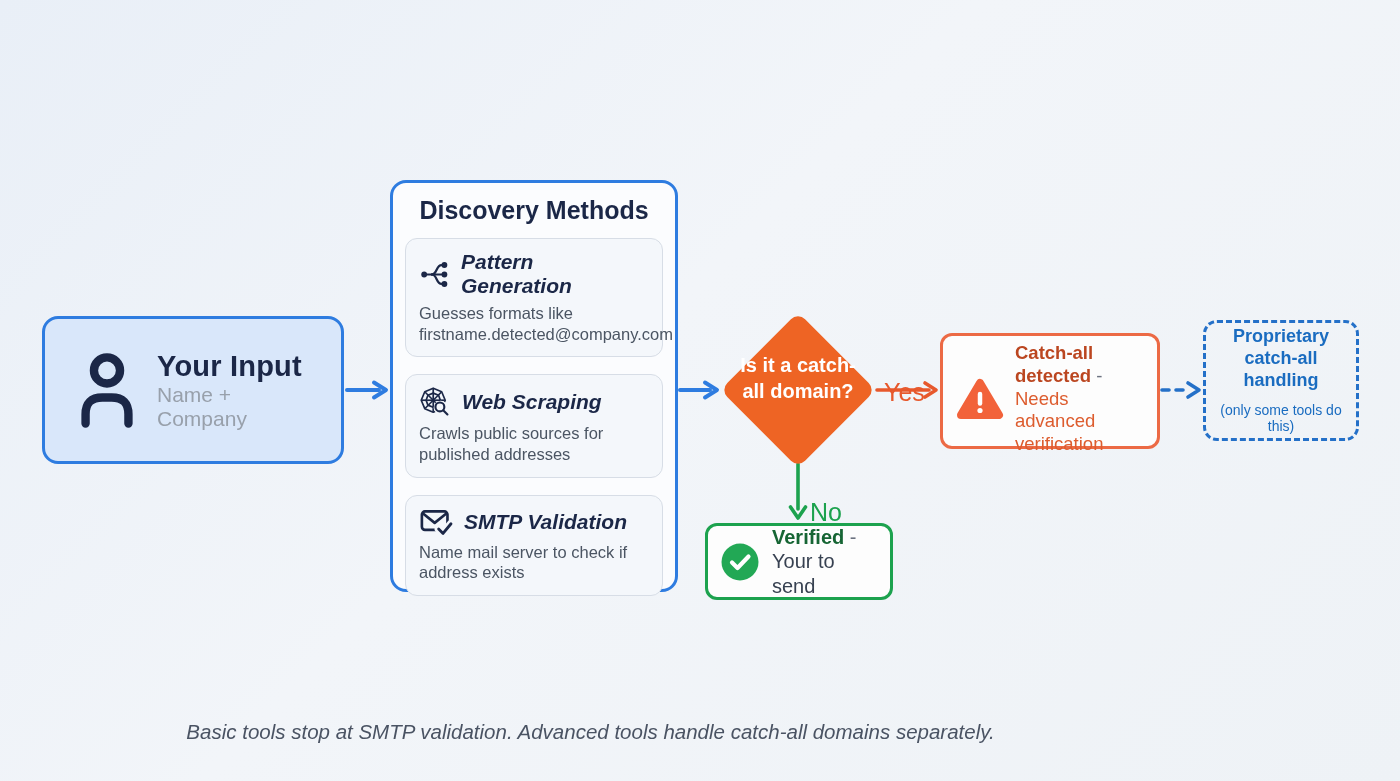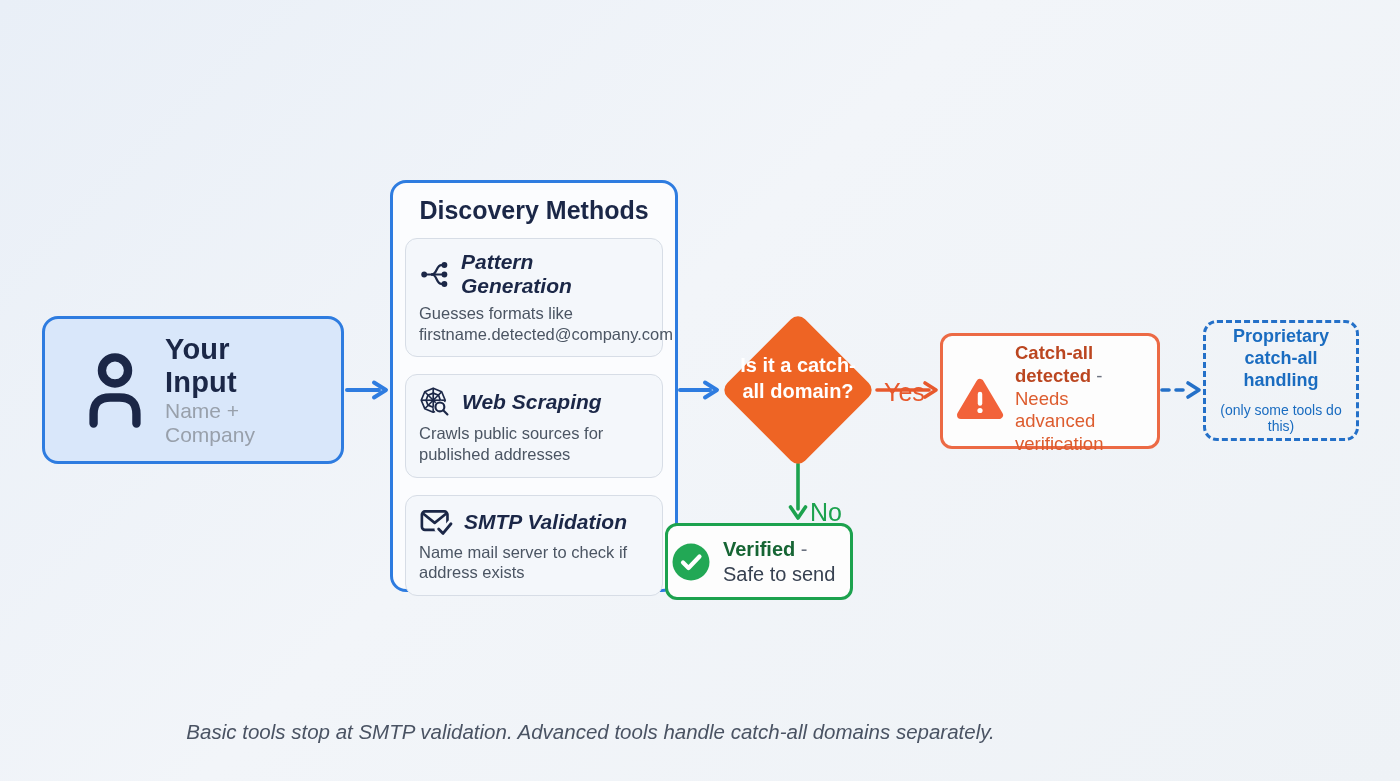--- a/index.html
+++ b/index.html
@@ -23,21 +23,21 @@
   }
   .node { position: absolute; z-index: 2; }
 
   
   .input-box {
     left: 42px; top: 316px; width: 302px; height: 148px;
     background: #d9e7fa;
     border: 3px solid #2e7ce0;
     border-radius: 16px;
     display: flex; align-items: center;
-    padding: 0 40px; gap: 20px;
+    padding: 0 32px; gap: 20px;
   }
   .input-title { font-size: 29px; font-weight: bold; color: #1b2747; letter-spacing: 0.2px; }
   .input-subtitle { font-size: 21px; color: #98a0ab; }
 
   
   .panel {
     left: 390px; top: 180px; width: 288px; height: 412px;
     background: #fbfcfe;
     border: 3px solid #2e7ce0;
     border-radius: 16px;
@@ -98,26 +98,26 @@
     border-radius: 14px;
     display: flex; flex-direction: column; align-items: center; justify-content: center;
     padding: 6px 10px;
     text-align: center;
   }
   .prop-title { font-size: 18px; font-weight: bold; color: #1a6cc0; line-height: 1.22; }
   .prop-note { font-size: 14px; color: #1a6cc0; line-height: 1.15; margin-top: 10px; }
 
   
   .verified-box {
-    left: 665px; top: 523px; width: 188px; height: 77px;
+    left: 705px; top: 523px; width: 188px; height: 77px;
     background: #fdfdfd;
     border: 3px solid #1ca24e;
     border-radius: 12px;
     display: flex; align-items: center;
-    padding: 0 3px; gap: 12px;
+    padding: 0 12px; gap: 12px;
   }
   .verified-text { font-size: 20px; line-height: 1.22; }
   .v-bold { font-weight: bold; color: #166534; }
   .v-dash { color: #6b7280; }
   .v-rest { color: #374151; }
 
   
   .caption {
     left: 0; top: 720px; width: 1181px;
     text-align: center;
@@ -252,19 +252,19 @@
     <div class="prop-note">(only some tools do this)</div>
   </div>
 
   <div class="node verified-box">
     <svg class="icon" width="40" height="40" viewBox="0 0 40 40">
       <circle cx="20" cy="20" r="18.5" fill="#22a855"></circle>
       <path d="M12 20.5 L17.5 26 L28.5 14.5" fill="none" stroke="#ffffff" stroke-width="4.2" stroke-linecap="round" stroke-linejoin="round"></path>
     </svg>
     <div class="verified-text">
       <div><strong class="v-bold">Verified</strong><span class="v-dash"> - </span></div>
-      <div class="v-rest">Safe to send</div>
+      <div class="v-rest">Your to send</div>
     </div>
   </div>
 
   <div class="node caption">Basic tools stop at SMTP validation. Advanced tools handle catch-all domains separately.</div>
 
 </div>
 
 </body></html>

